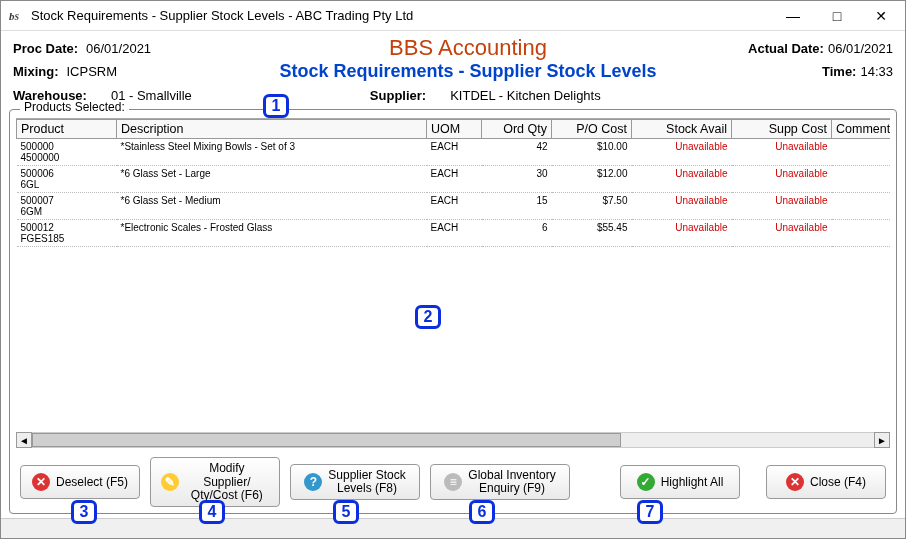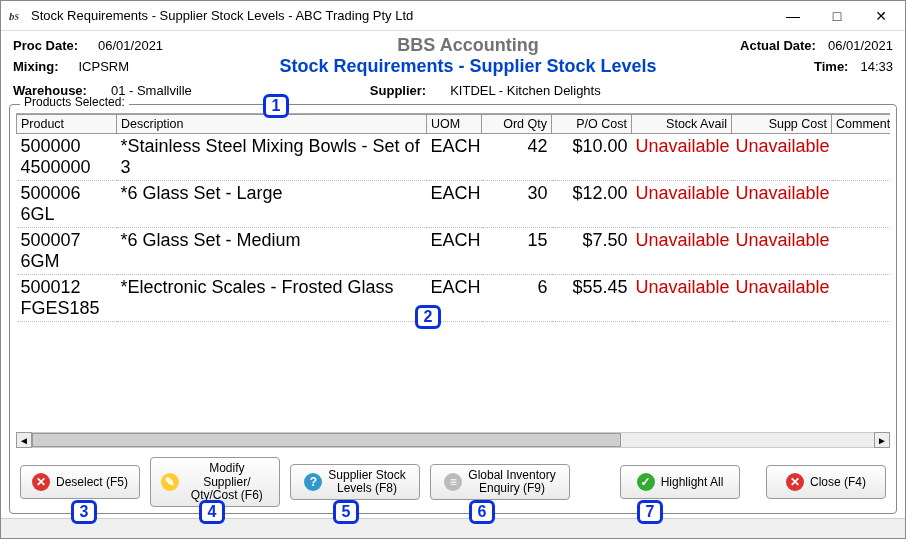--- a/index.html
+++ b/index.html
@@ -44,25 +44,25 @@
     width: 44px; height: 28px;
     display: flex; align-items: center; justify-content: center;
     font-size: 14px;
     cursor: default;
   }
   .header-area {
     padding: 4px 12px 2px 12px;
     position: relative;
   }
   .header-row { display: flex; align-items: center; }
-  .header-left { width: 250px; display:flex; gap:20px; }
+  .header-left { width: 250px; display:flex; gap:8px; }
   .header-center { flex:1; text-align:center; }
-  .header-right { width: 220px; text-align:right; display:flex; justify-content:flex-end; gap:12px;}
+  .header-right { width: 220px; text-align:right; display:flex; justify-content:flex-end; gap:4px;}
   .lbl { font-weight: bold; }
-  .main-title { color: #737373; font-size: 18px; font-weight: bold; }
+  .main-title { color: #c2410c; font-size: 22px; font-weight: normal; }
   .sub-title { color: #0044cc; font-size: 18px; font-weight: bold; }
   .info-row { display:flex; align-items:center; padding: 4px 12px 6px 12px; gap:24px;}
   .info-row .spacer { flex:1; }
   .callout {
     position: absolute;
     border: 3px solid #0b2fde;
     border-radius: 6px;
     color: #0b2fde;
     font-weight: bold;
     font-size: 16px;
@@ -100,21 +100,21 @@
     border: 1px solid #999;
     font-weight: normal;
     font-size: 12.5px;
     padding: 2px 4px;
     text-align:left;
   }
   thead th.right { text-align:right; }
   tbody td {
     border: none;
     padding: 2px 4px;
-    font-size: 18px;
+    font-size: 10px;
     vertical-align: top;
   }
   tbody tr { border-bottom: 1px dotted #bbb; }
   td.num { text-align:right; }
   .unavail { color: #c00; }
   .body-area {
     position:relative;
     flex:1;
     overflow:hidden;
   }

